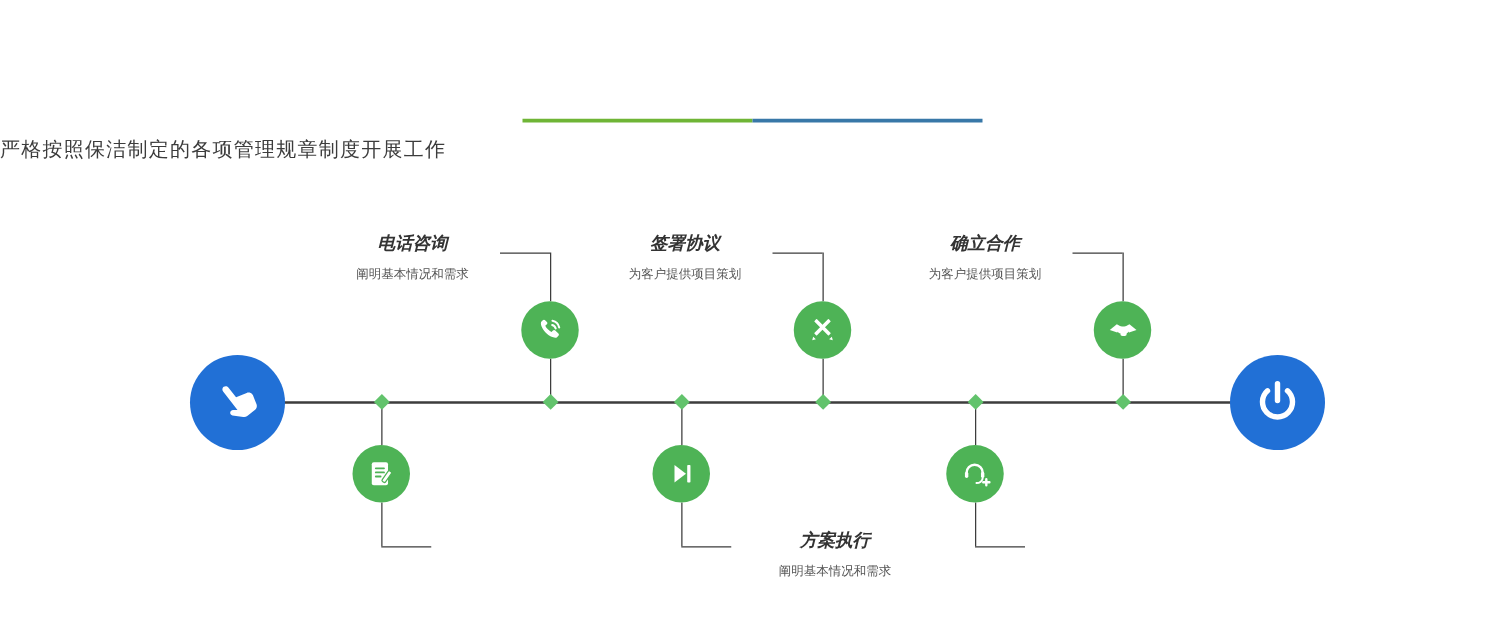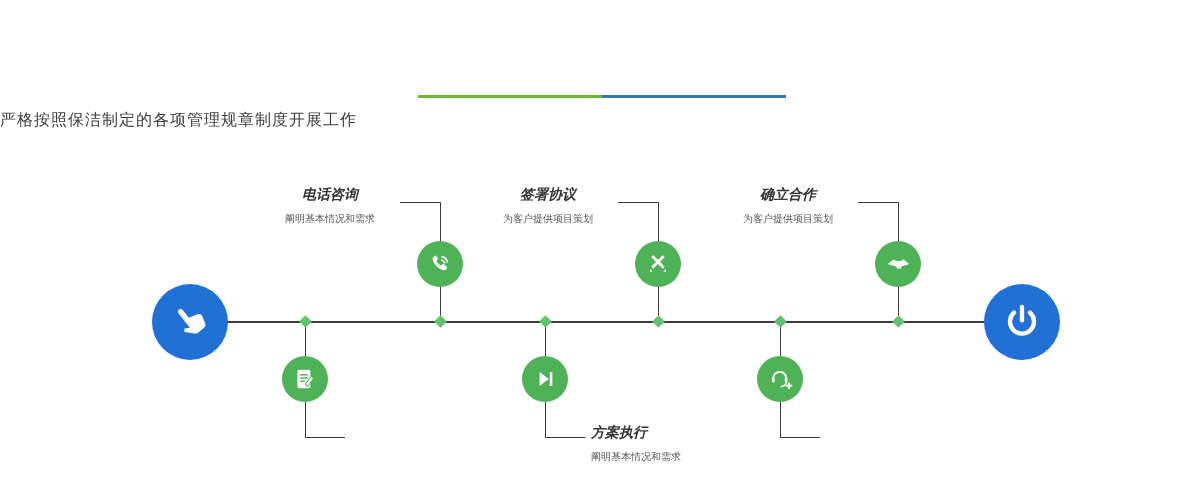--- a/index.html
+++ b/index.html
@@ -158,21 +158,21 @@
   <div class="node-green" style="left:522px;top:356px;">
     <span class="icon">
       <svg width="26" height="26" viewBox="0 0 24 24" fill="#ffffff">
         <path d="M7 5.5l8.5 6.5L7 18.5z"></path>
         <rect x="16.4" y="5.5" width="2.4" height="13" rx="0.6"></rect>
       </svg>
     </span>
   </div>
   <div class="vline" style="left:545px;top:402px;height:35px;"></div>
   <div class="hline" style="left:545px;top:437px;width:40px;"></div>
-  <div class="bottom-label" style="left:591px;">
+  <div class="bottom-label" style="left:623px;text-align:center;">
     <div class="step-title">方案执行</div>
     <div class="step-desc">阐明基本情况和需求</div>
   </div>
   <div class="diamond" style="left:541px;"></div>
 
   <div class="vline" style="left:780px;top:323px;height:33px;"></div>
   <div class="node-green" style="left:757px;top:356px;">
     <span class="icon">
       <svg width="27" height="27" viewBox="0 0 24 24">
         <path d="M5.5 11a5.8 5.8 0 0 1 11.6 0" fill="none" stroke="#ffffff" stroke-width="1.7"></path>

